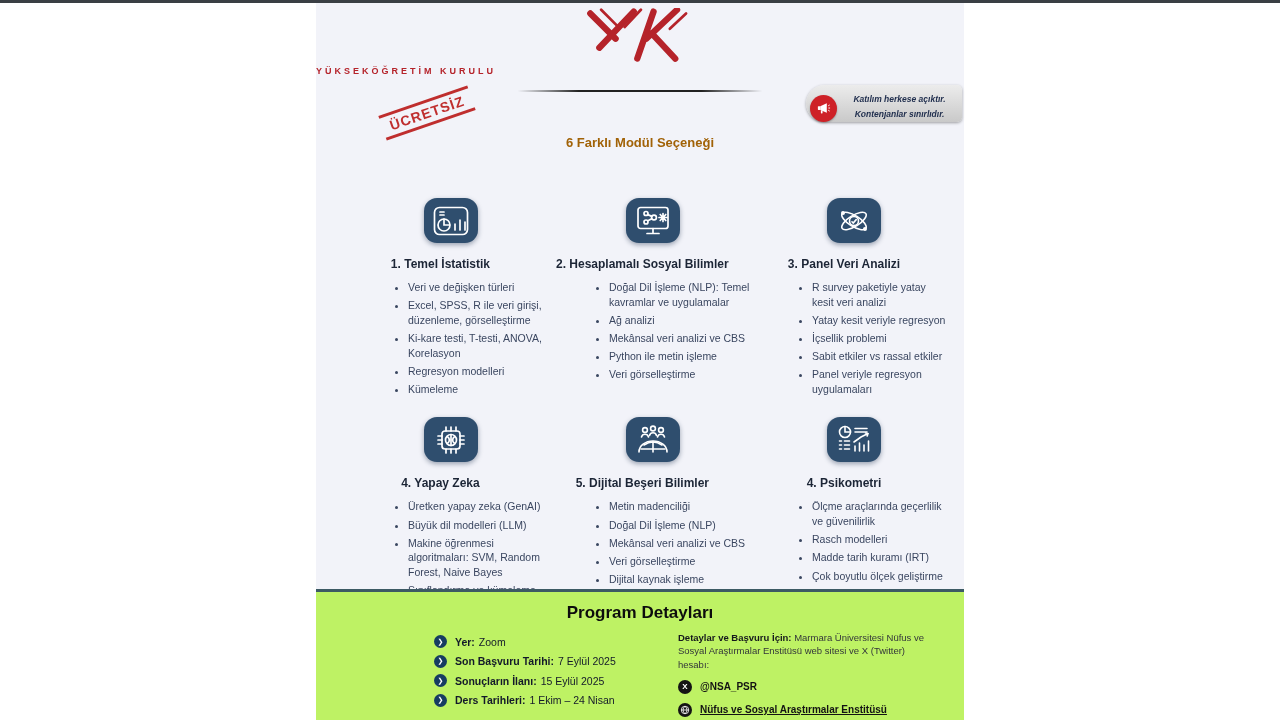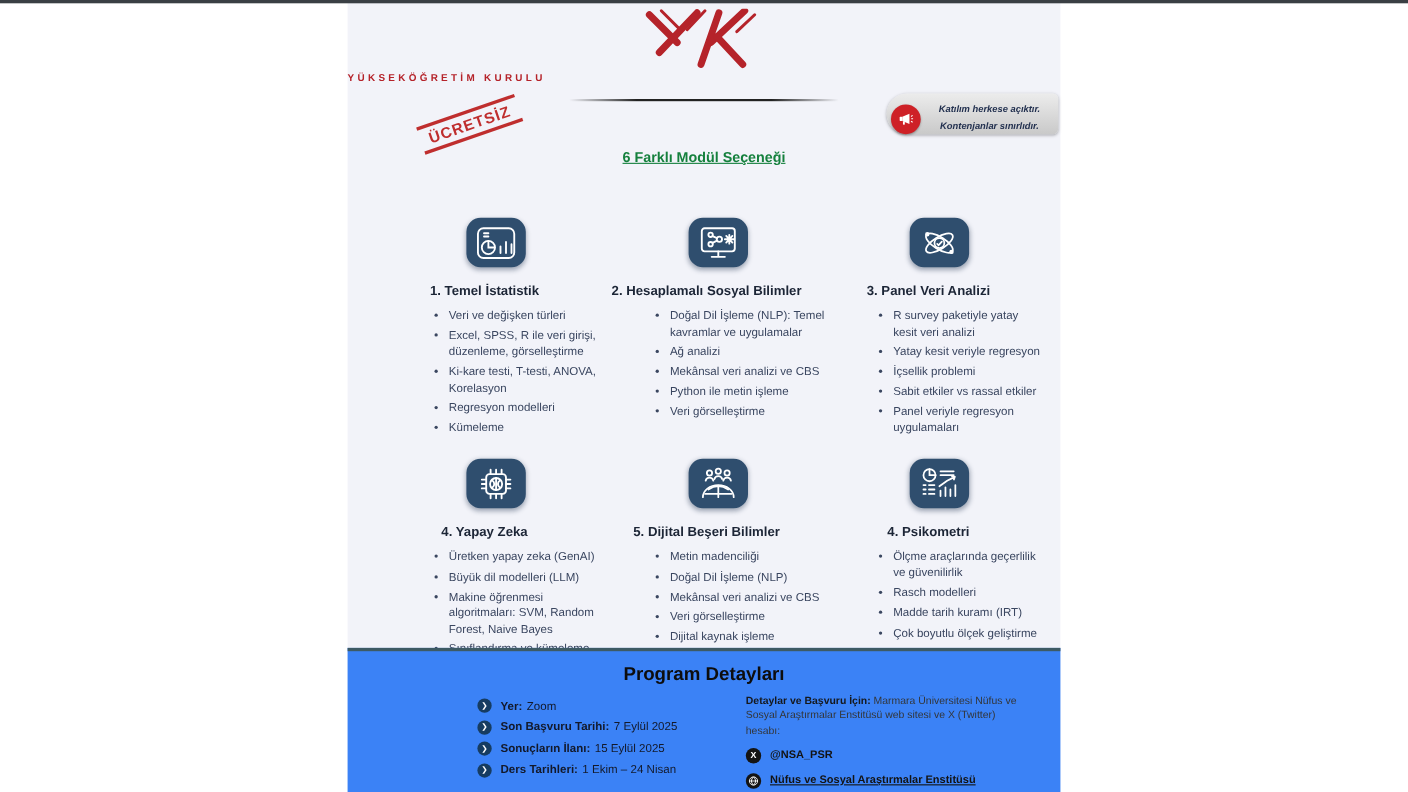--- a/index.html
+++ b/index.html
@@ -15,21 +15,21 @@
   .logo-wrap{position:absolute;top:8px;left:0;width:100%;text-align:left;}
   .logo-mark{display:block;margin:0 auto;}
   .logo-caption{display:block;margin-top:2px;color:#b5232a;font-size:9px;font-weight:bold;letter-spacing:3px;}
 
   .header-divider{position:absolute;top:90px;left:50%;transform:translateX(-50%);width:245px;height:2px;
     background:linear-gradient(90deg,rgba(30,30,30,0),#222 25%,#222 75%,rgba(30,30,30,0));}
 
   .main-title{position:absolute;top:104px;left:0;width:100%;text-align:center;
     font-size:20px;font-weight:bold;color:#0e0e0e;letter-spacing:.2px;}
   .subtitle{position:absolute;top:135px;left:0;width:100%;text-align:center;
-    font-size:13px;font-weight:bold;color:#15803d;text-decoration:underline;}
+    font-size:13px;font-weight:bold;color:#a16207;}
 
   .stamp{position:absolute;top:100px;left:64px;transform:rotate(-19deg);
     color:#bf2e2e;font-weight:bold;font-size:14px;letter-spacing:1px;
     border-top:3.5px solid #bf2e2e;border-bottom:3.5px solid #bf2e2e;padding:2px 8px;}
 
   .badge{position:absolute;top:85px;right:2px;width:156px;height:37px;
     background:linear-gradient(180deg,#ececec,#c9c9c9);
     border-radius:19px 5px 5px 19px;box-shadow:0 1px 3px rgba(0,0,0,.35);
     display:flex;align-items:flex-end;}
   .badge-circle{width:27px;height:27px;border-radius:50%;background:#ce2127;margin-left:4px;
@@ -44,21 +44,21 @@
   .module{font-size:10.5px;}
   .module-icon{width:54px;height:45px;border-radius:13px;background:#2f4e6e;
     margin:0 auto 14px;display:flex;align-items:center;justify-content:center;
     box-shadow:0 2px 5px rgba(20,40,70,.4);}
   .module-title{font-weight:bold;font-size:12px;color:#1c2536;text-align:center;width:90%;margin:0 0 9px 0;}
   .module ul{margin:0;padding:0 4px 0 16px;color:#3a4660;list-style:disc outside;}
   .module li{margin-bottom:3.5px;line-height:1.4;margin-left:42px;}
 
   
   .footer{position:absolute;left:0;top:589px;width:648px;height:131px;
-    background:#3b82f6;border-top:3.5px solid #3d5a64;box-sizing:border-box;}
+    background:#bef264;border-top:3.5px solid #3d5a64;box-sizing:border-box;}
   .footer-title{text-align:center;font-size:17px;font-weight:bold;color:#0d0d0d;margin-top:11px;}
   .details{position:absolute;left:118px;top:43px;}
   .detail-row{display:flex;align-items:center;margin-bottom:6.5px;font-size:10.5px;color:#13192a;height:13px;}
   .chev{width:13px;height:13px;border-radius:50%;background:#163c61;color:#fff;
     display:flex;align-items:center;justify-content:center;font-size:7px;margin-right:8px;flex:0 0 auto;}
   .detail-label{font-weight:bold;margin-right:4px;}
 
   .contact{position:absolute;left:362px;top:39px;width:258px;font-size:9.5px;color:#33363a;line-height:1.4;}
   .contact-label{font-weight:bold;color:#15181c;}
   .social-row{display:flex;align-items:center;margin-top:9px;font-weight:bold;color:#131313;font-size:10px;}

